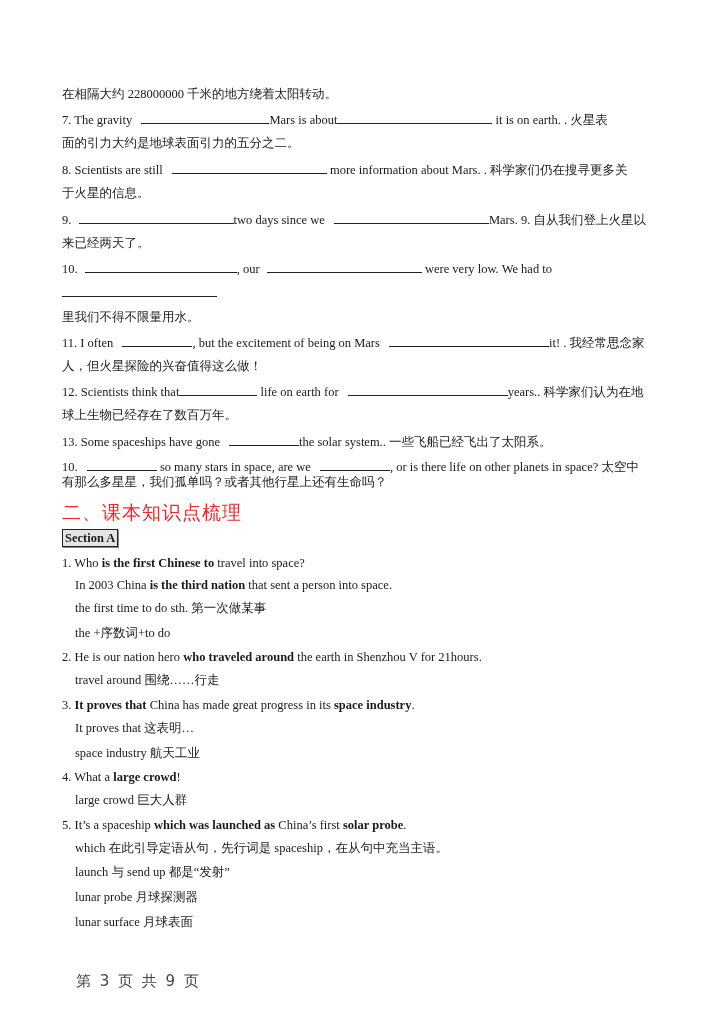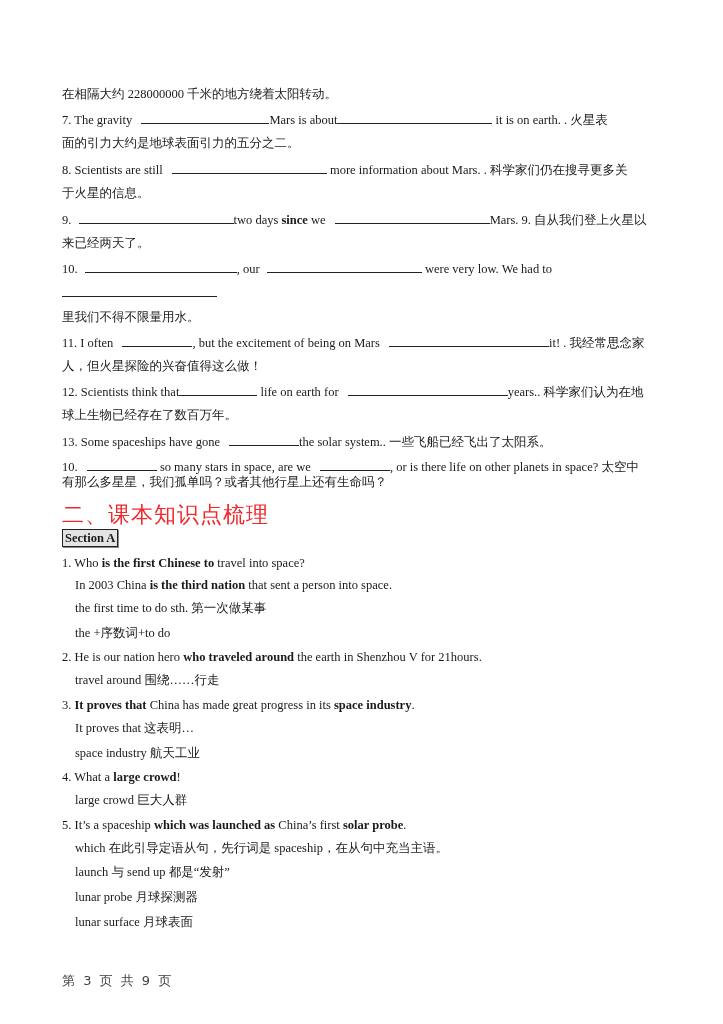--- a/index.html
+++ b/index.html
@@ -5,33 +5,33 @@
   html, body { margin: 0; padding: 0; background: #ffffff; }
   body {
     width: 723px; height: 1024px; position: relative; overflow: hidden;
     font-family: "Liberation Serif", "DejaVu Serif", serif;
     color: #1a1a1a; font-size: 12.5px;
   }
   .page { position: absolute; left: 62px; top: 0; width: 600px; }
   .line { position: absolute; left: 0; white-space: nowrap; line-height: 16px; }
   .blank { display: inline-block; border-bottom: 1px solid #222; height: 12px; vertical-align: baseline; }
   .ind { left: 13px; }
-  .b { font-weight: bold; margin-top: 40px; }
+  .b { font-weight: normal; margin-top: 40px; }
   .bu { font-weight: bold; }
   .heading {
-    position: absolute; left: 0; top: 500px; font-size: 22px; color: #f0282d;
+    position: absolute; left: 0; top: 500px; font-size: 19px; color: #f0282d;
     font-family: "DejaVu Sans", sans-serif; letter-spacing: 1px;
   }
   .section-box {
     position: absolute; left: 0; top: 529px; font-weight: bold; font-size: 12.5px;
     border: 1.5px solid #222; background: #e4e4e4; padding: 0 2px; line-height: 16px;
     box-shadow: 1px 1px 0 #888;
   }
   .footer {
-    position: absolute; left: 62px; top: 972px; font-size: 13px; color: #444;
+    position: absolute; left: 76px; top: 972px; font-size: 15px; color: #444;
     font-family: "DejaVu Sans", sans-serif; letter-spacing: 2px;
   }
 </style>
 </head>
 <body>
 
 <div class="page">
   <div class="line" style="top:86px">在相隔大约 228000000 千米的地方绕着太阳转动。</div>
 
   <div class="line" style="top:111px">

